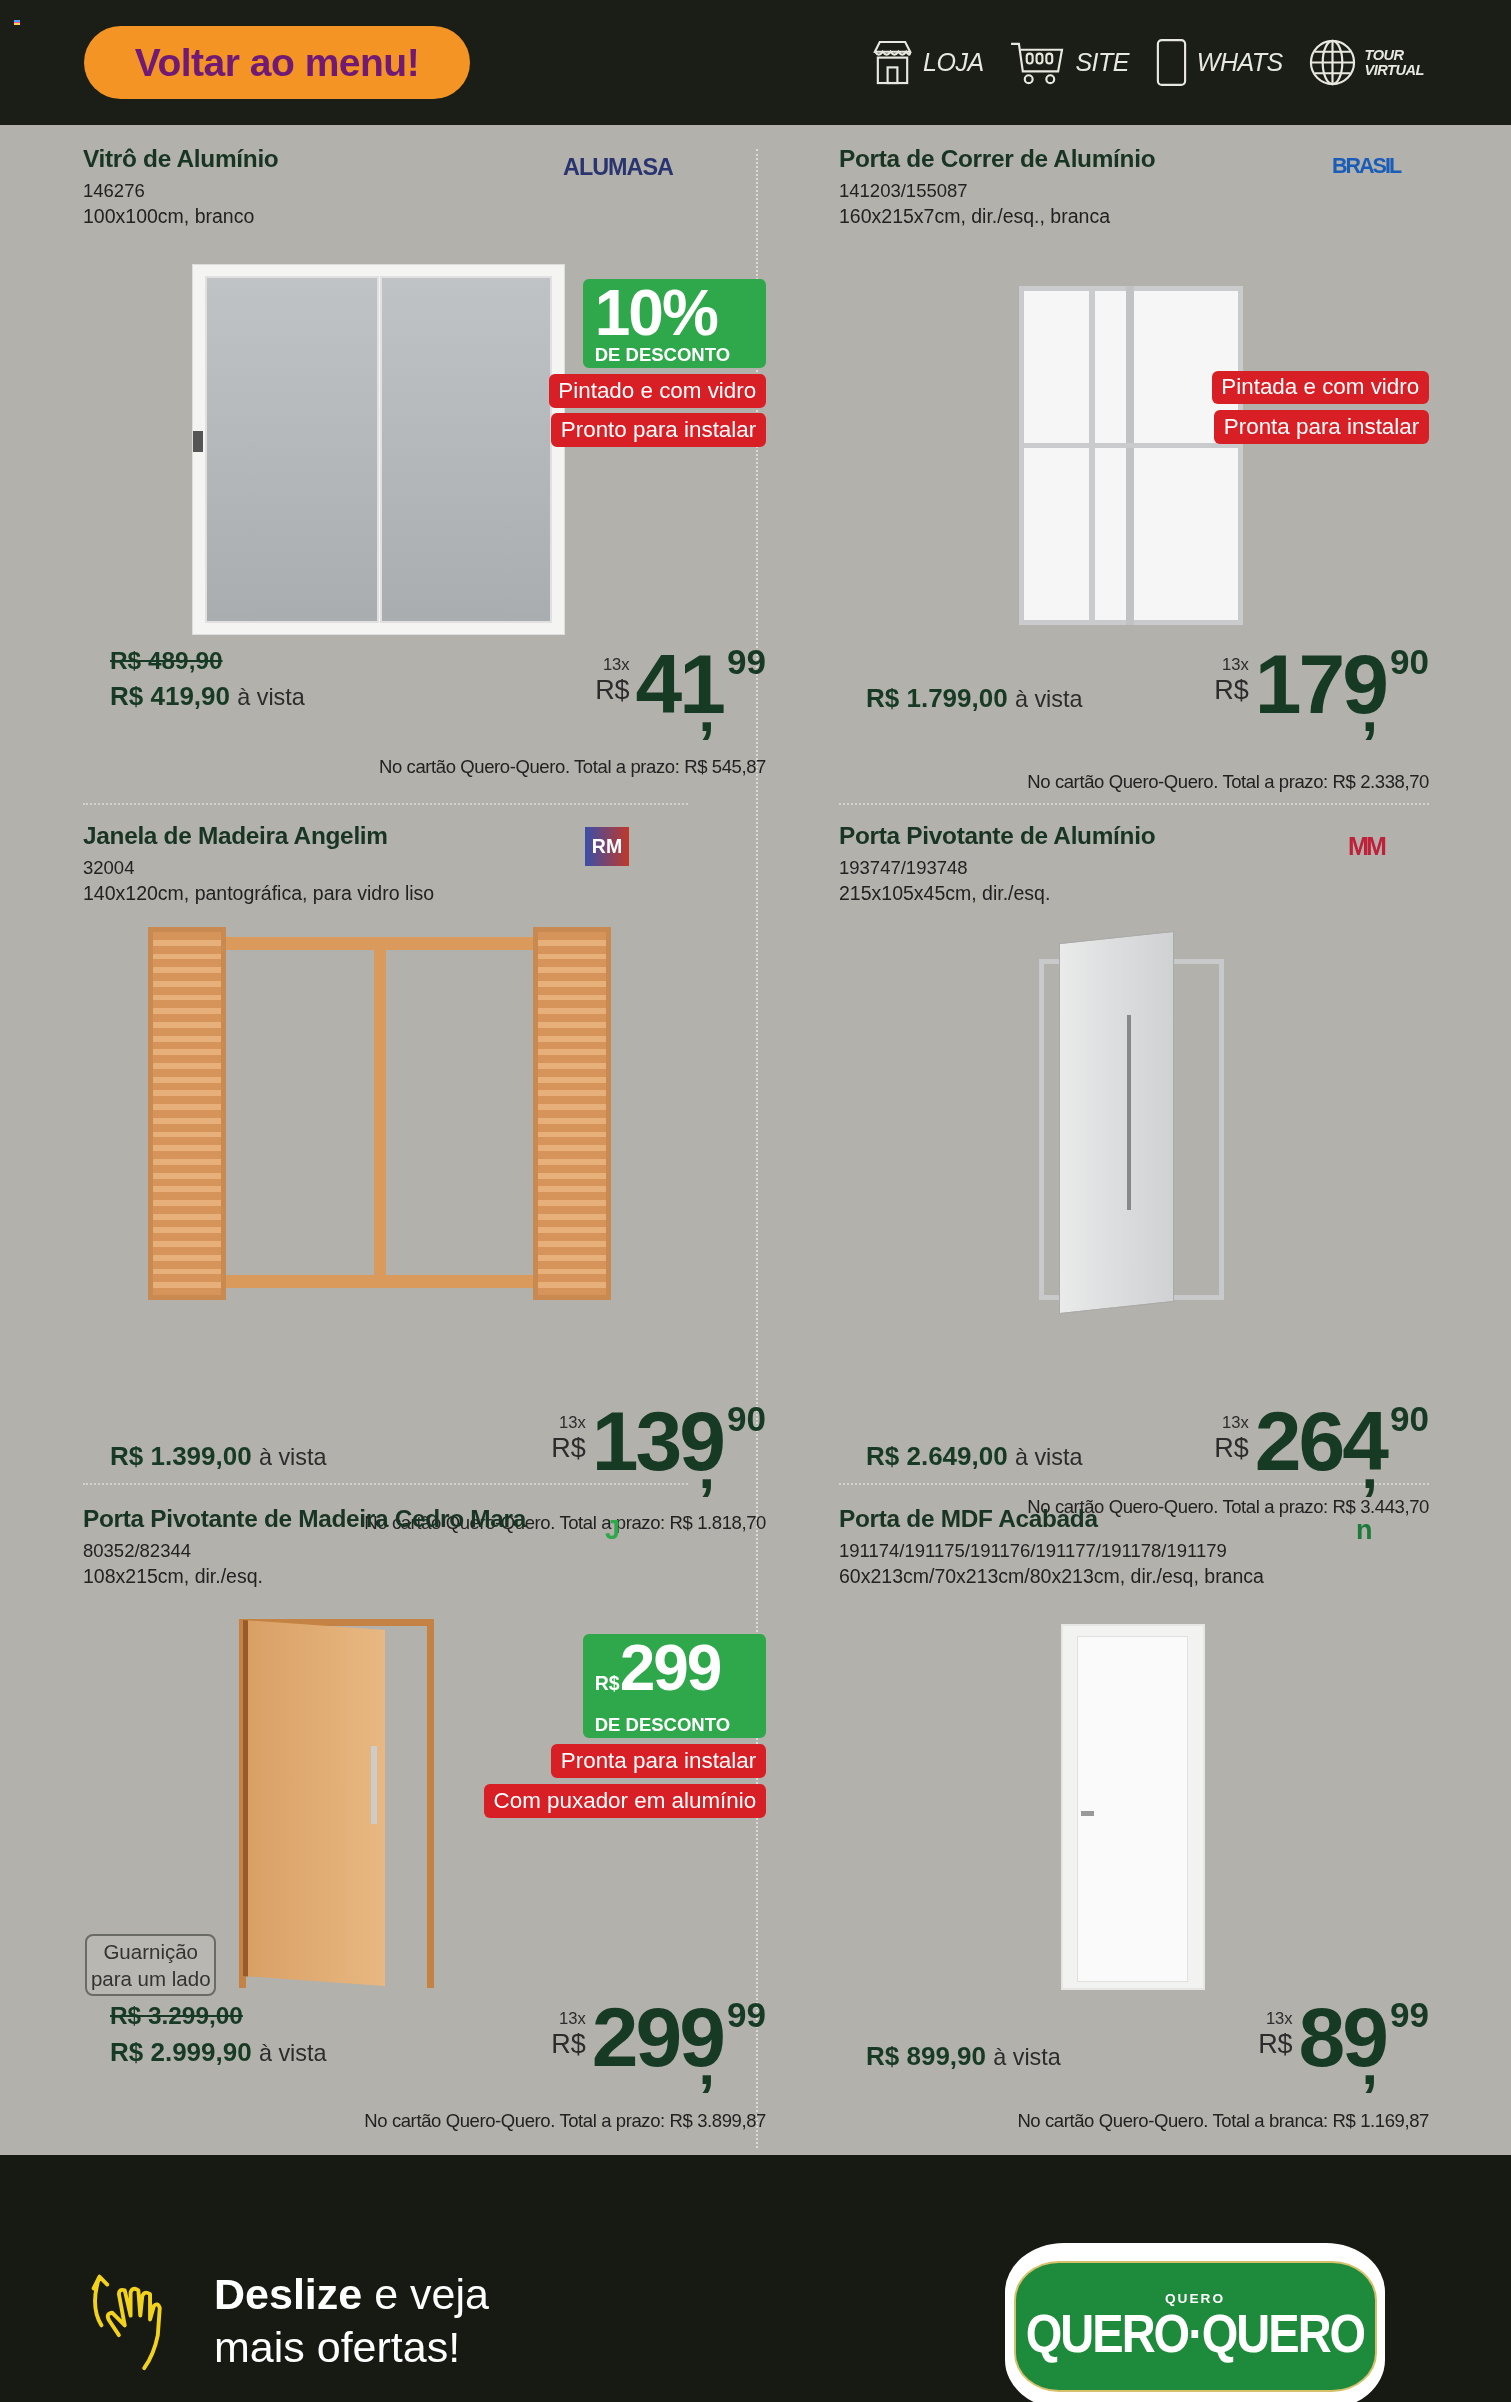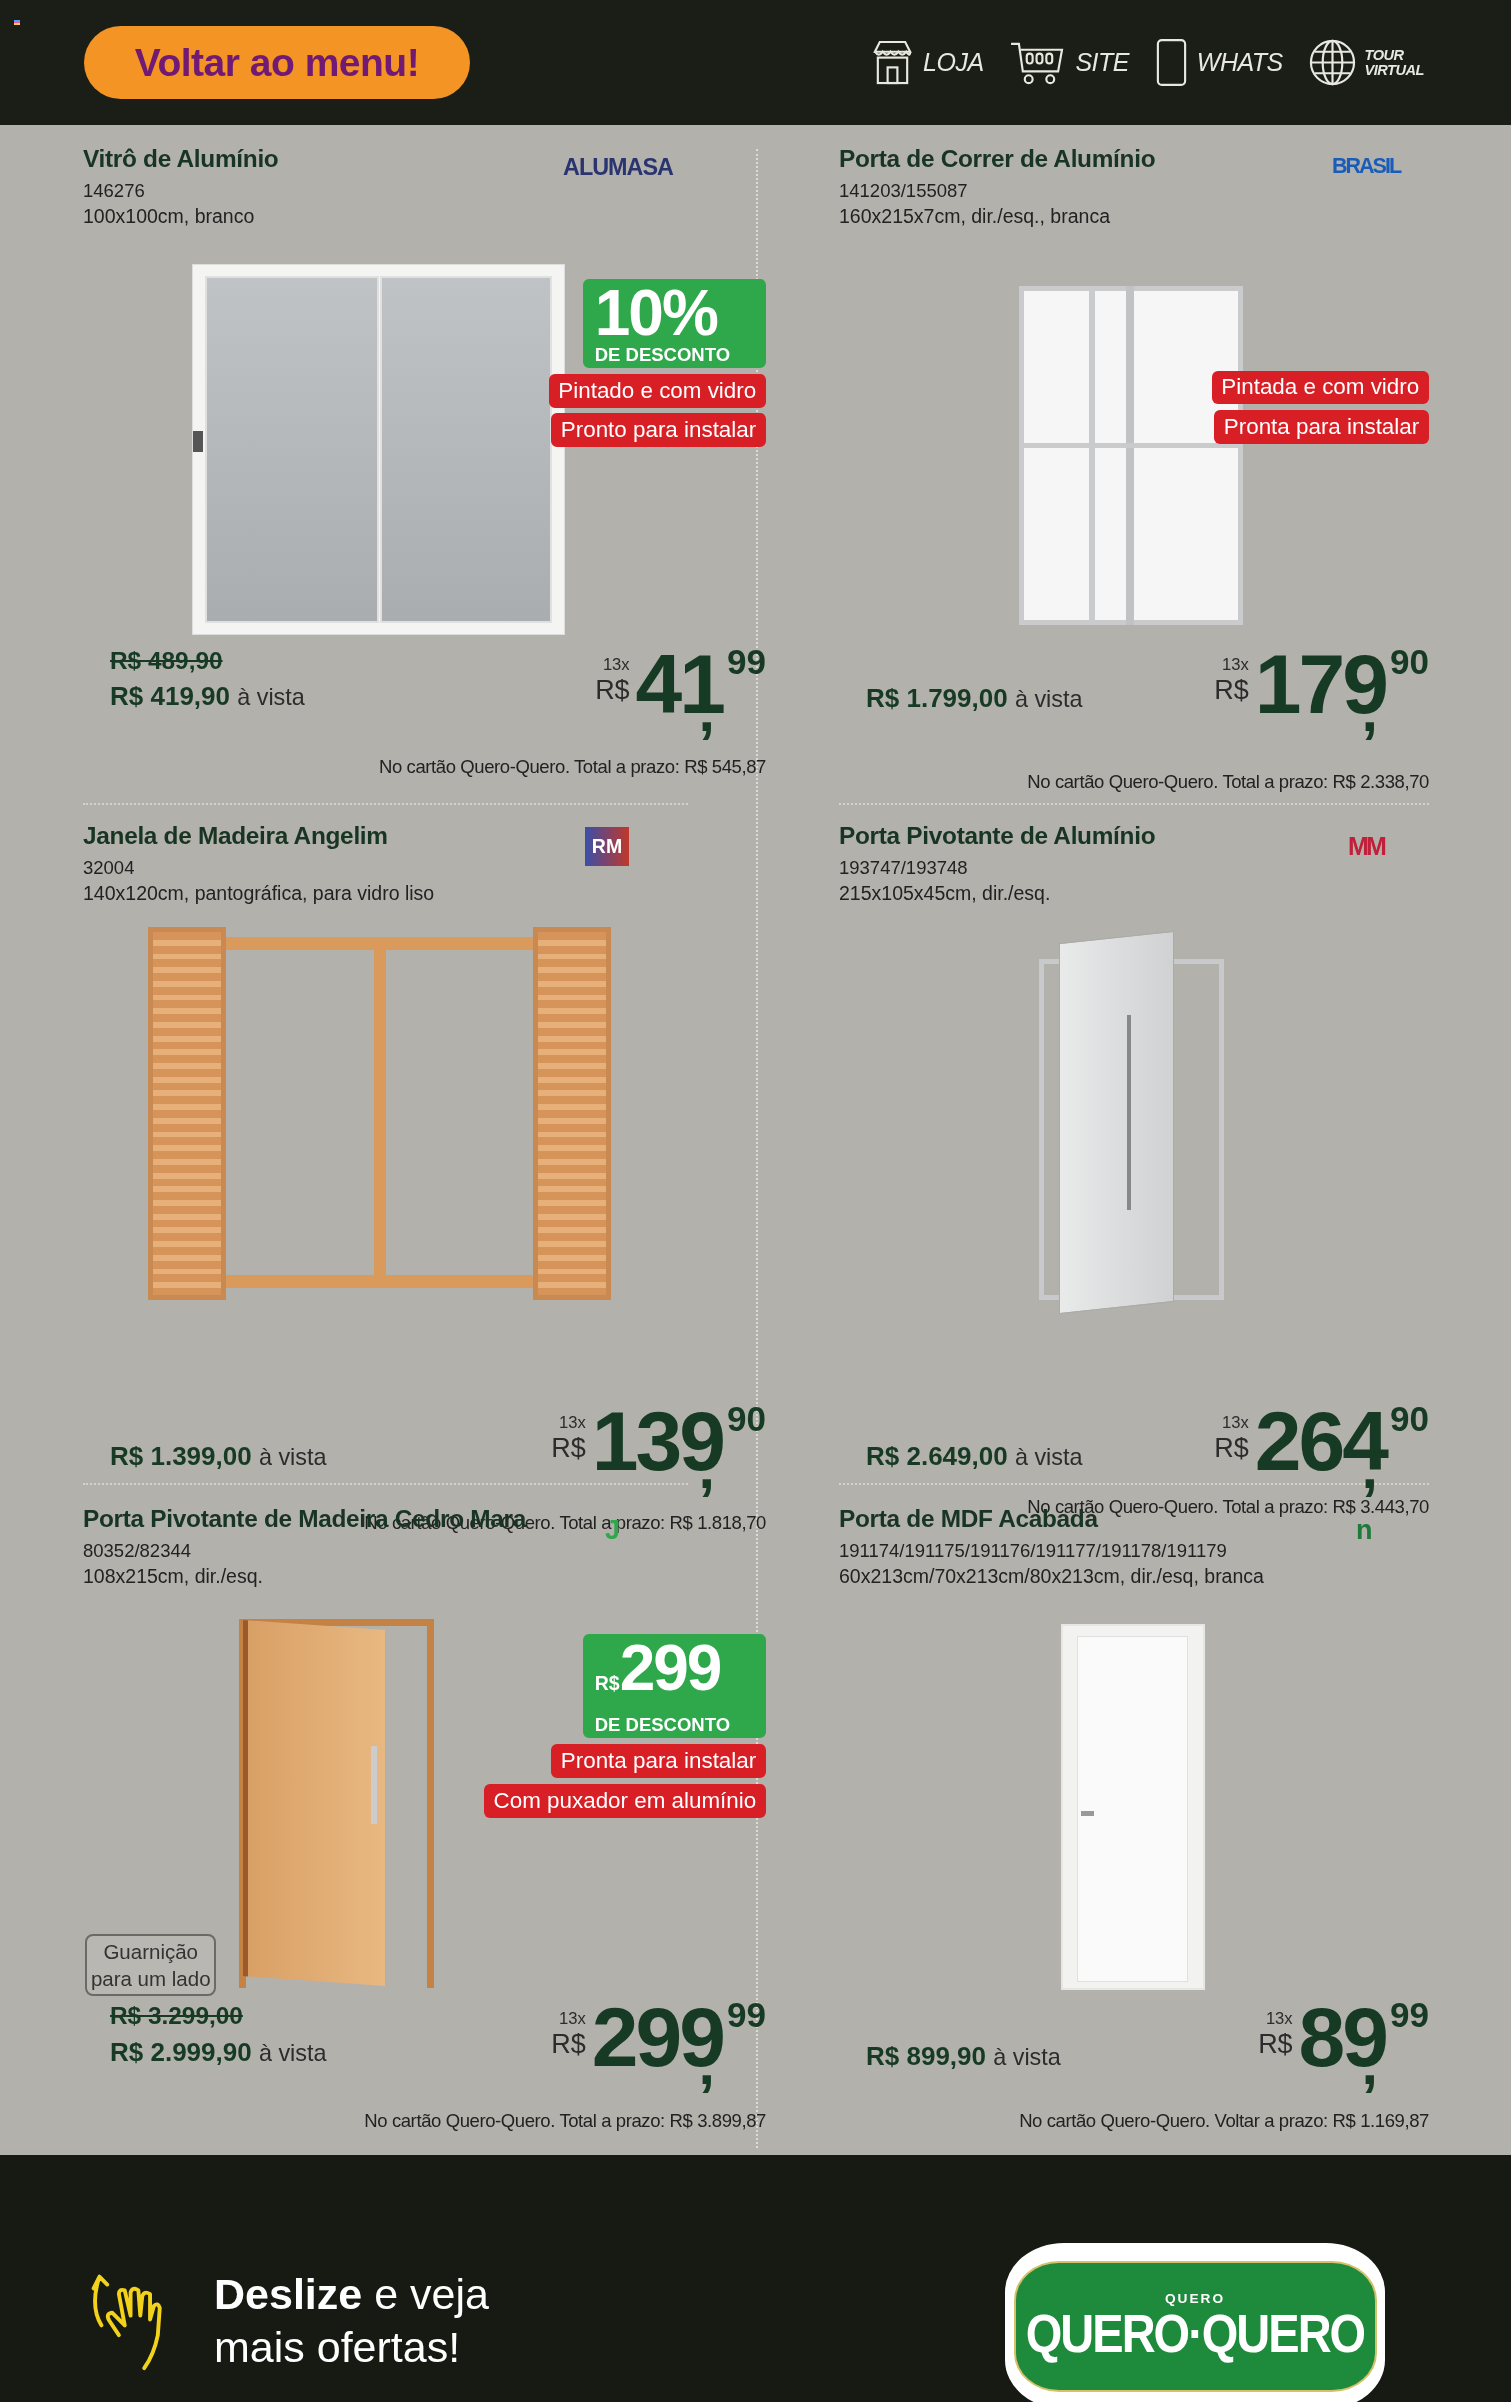--- a/index.html
+++ b/index.html
@@ -270,21 +270,21 @@
     <div class="cash" style="top:536px;left:27px"><span>R$ 899,90</span> <span class="av">à vista</span></div>
     <div class="inst" style="top:490px">
       <div class="left">
           <span class="nx">13x</span>
           <span class="rs">R$</span>
         </div>
       <span class="int">89</span>
         <span class="comma">,</span>
         <span class="cents">99</span>
     </div>
-    <div class="total" style="top:605px">No cartão Quero-Quero. Voltar a prazo: R$ 1.169,87</div>
+    <div class="total" style="top:605px">No cartão Quero-Quero. Total a branca: R$ 1.169,87</div>
   </div>
 </div>
 
 <div class="footer">
   <div class="swipe">
     <svg viewBox="0 0 110 110" fill="none" stroke="#f2d21a" stroke-width="4" stroke-linecap="round" stroke-linejoin="round">
       <path d="M20 10 L14 22 M20 10 L28 18 M20 10 Q10 40 22 60"></path>
       <path d="M40 70 L30 55 Q26 48 33 47 L46 60 L40 28 Q40 22 46 24 L52 50 L52 26 Q54 20 60 24 L62 50 L64 30 Q66 24 72 28 L72 54 L76 40 Q80 36 82 42 L80 70 Q76 90 66 104"></path>
     </svg>
     <div class="txt">

